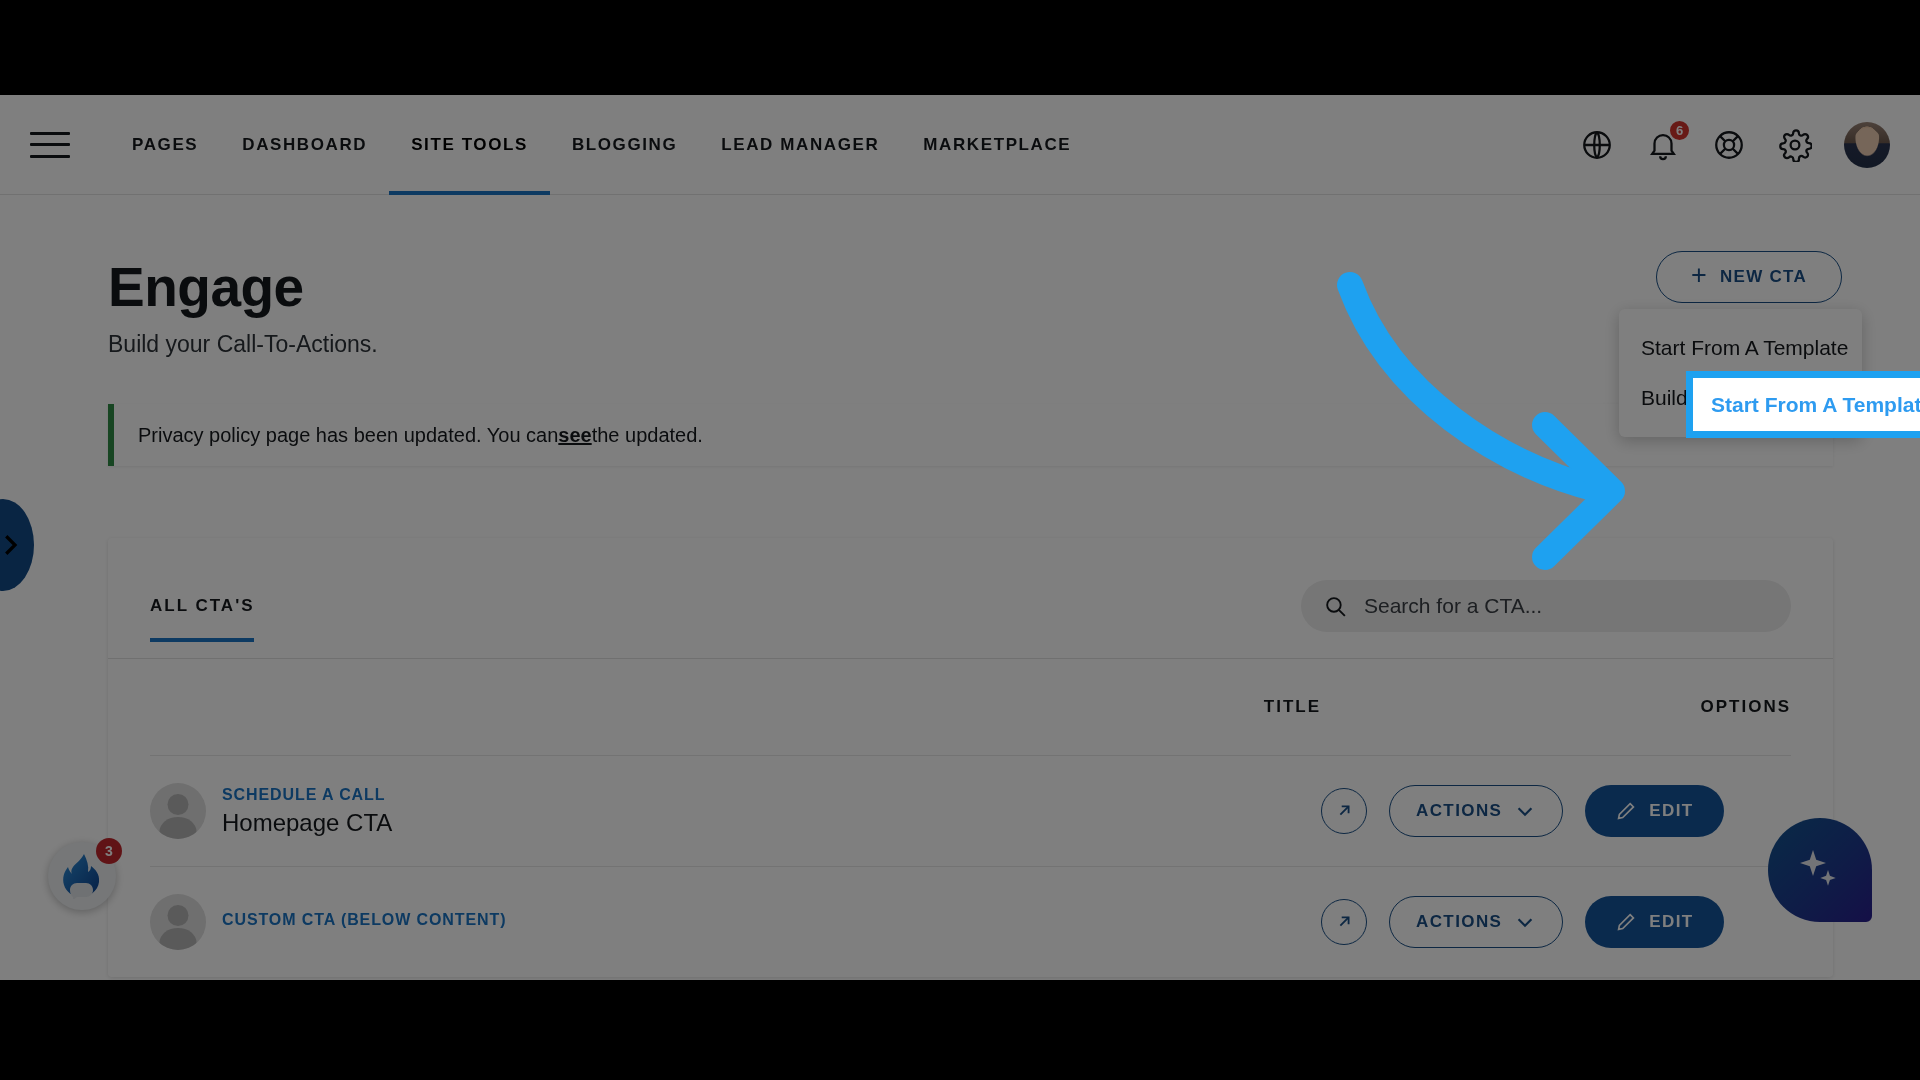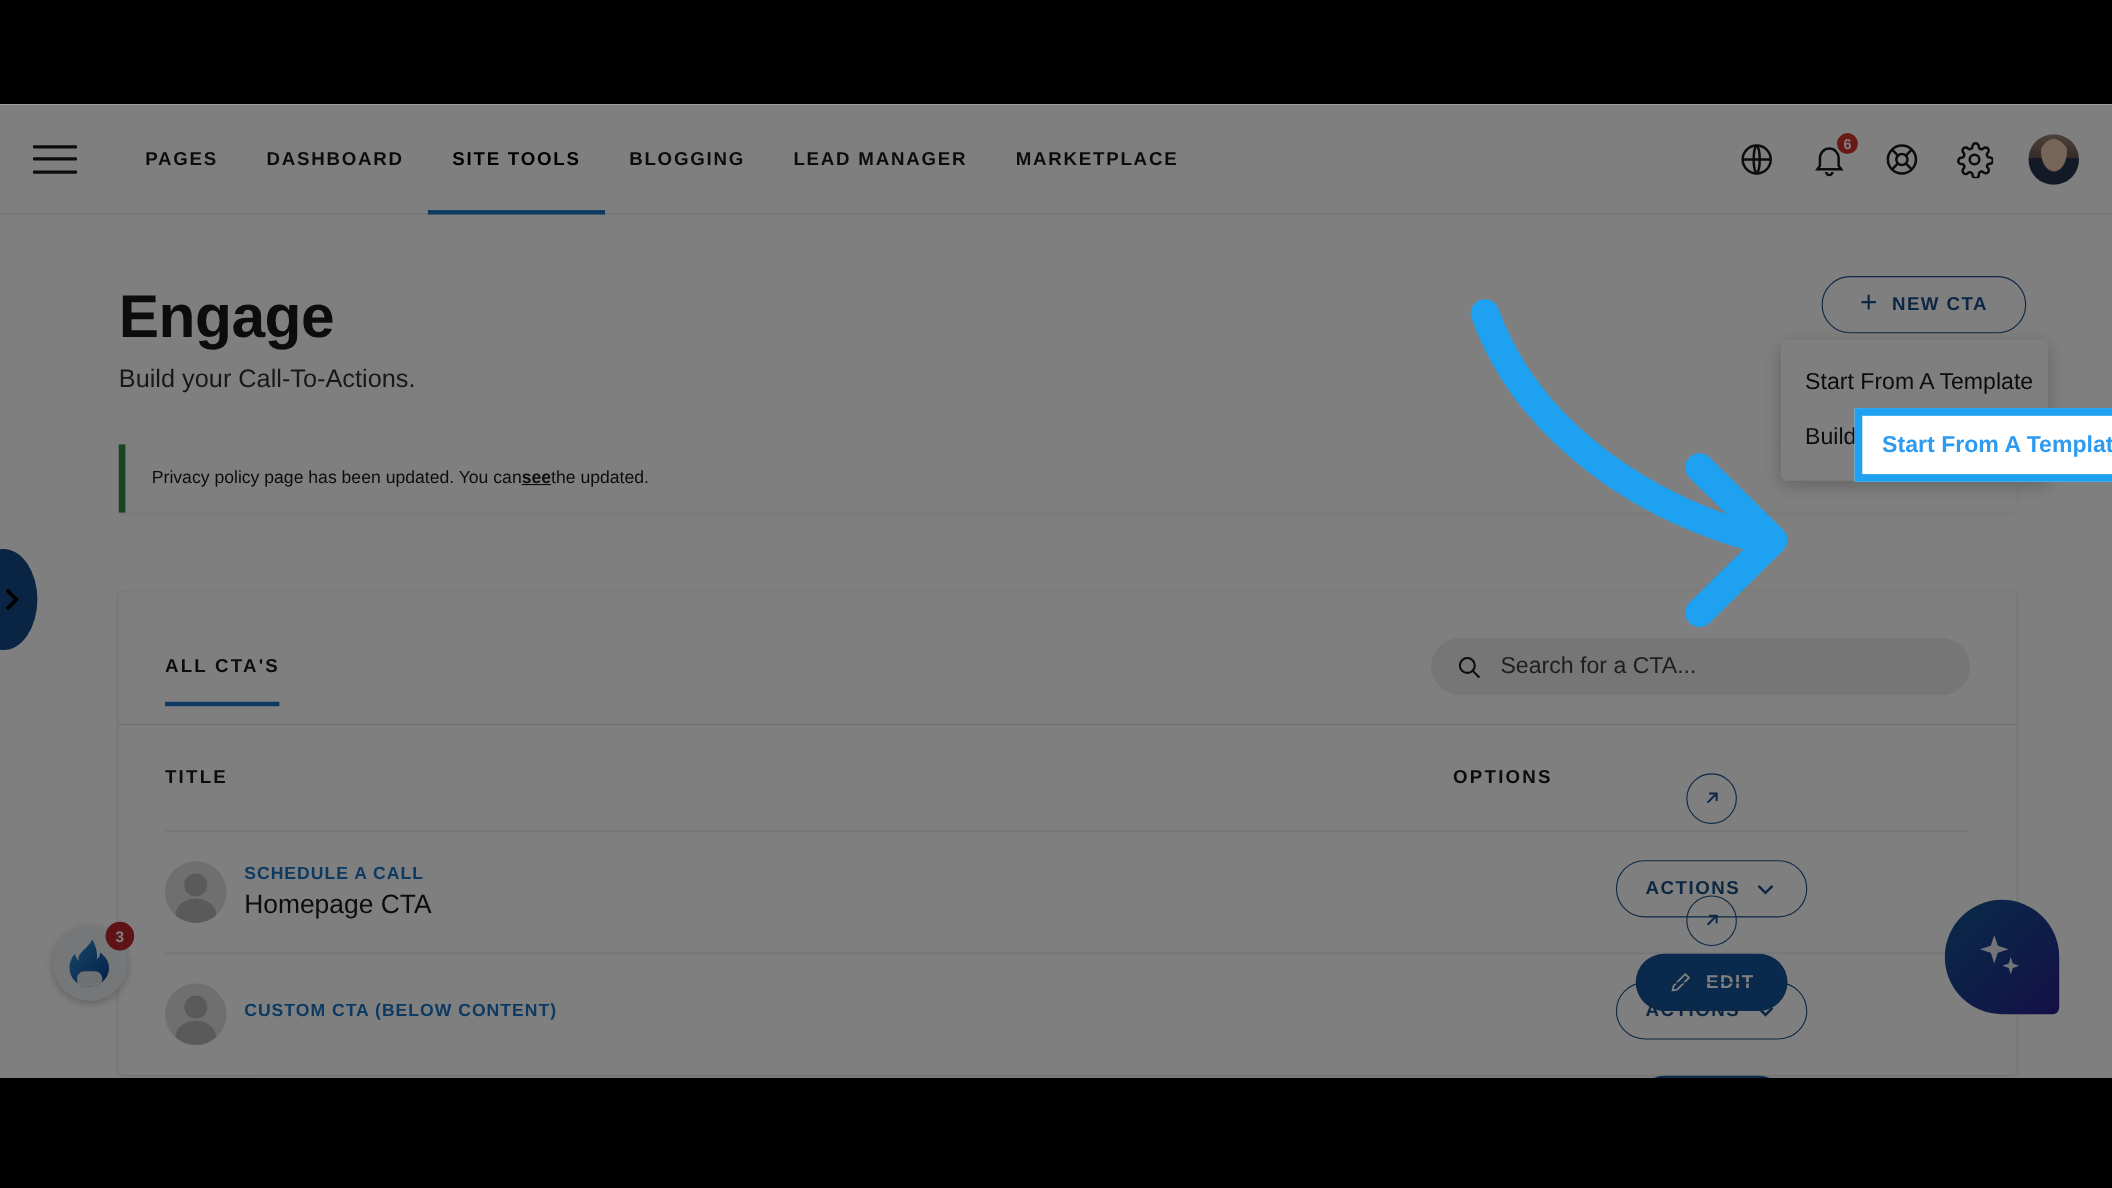--- a/index.html
+++ b/index.html
@@ -93,21 +93,21 @@
   .content { position: absolute; left: 0; top: 100px; width: 1920px; }
 
   .page-head { padding: 60px 7px 0 108px; }
   .page-title { font-size: 55px; font-weight: 700; color: #15181c; letter-spacing: -0.5px; }
   .page-sub { font-size: 23px; color: #2d3238; margin-top: 12px; }
 
   .notice {
     margin: 46px 0 0 108px; width: 1725px; height: 62px;
     background: #fff; border-left: 6px solid #2e8b45;
     display: flex; align-items: center; padding-left: 24px;
-    font-size: 16px; color: #15181c;
+    font-size: 20px; color: #15181c;
     box-shadow: 0 1px 3px rgba(0,0,0,.08);
   }
   .notice a { color: #15181c; text-decoration: underline; font-weight: 600; cursor: pointer; }
 
   
   .new-cta-wrap { position: absolute; right: 78px; top: 56px; z-index: 20; }
   .btn-new-cta {
     width: 186px; height: 52px; border-radius: 26px;
     border: 1px solid #1a4f86; background: transparent;
     color: #1a4f86; font-size: 17px; font-weight: 700; letter-spacing: 1.3px;
@@ -149,21 +149,21 @@
   }
   .search-box svg { width: 25px; height: 25px; flex: none; color: #15181c; }
   .search-box input {
     border: 0; background: transparent; outline: none; width: 100%;
     font-size: 21px; color: #404040; font-family: "Liberation Sans", sans-serif;
   }
   .search-box input::placeholder { color: #3a3f45; }
   .card-divider { height: 1px; background: #e0e0e0; }
 
   .table { padding: 0 42px; }
-  .thead { display: flex; align-items: center; height: 96px; }
+  .thead { display: flex; align-items: center; height: 96px; text-align: right; }
   .th {
     font-size: 17px; font-weight: 700; letter-spacing: 2px; text-transform: uppercase; color: #15181c;
   }
   .th.title-col { flex: 1; }
   .th.options-col { width: 470px; }
   .row-divider { height: 1px; background: #e6e6e6; }
 
   .trow { display: flex; align-items: center; height: 110px; }
   .cell-title { flex: 1; display: flex; align-items: center; gap: 16px; }
   .row-avatar {
@@ -176,21 +176,21 @@
   }
   .row-avatar::after {
     content: ""; position: absolute; left: 50%; bottom: -7px; width: 37px; height: 29px;
     transform: translateX(-50%); border-radius: 50% 50% 0 0; background: #b4b4b4;
   }
   .cta-kind {
     font-size: 16px; font-weight: 700; letter-spacing: 0.9px; color: #1a74c4; text-transform: uppercase;
   }
   .cta-name { font-size: 24px; color: #15181c; margin-top: 5px; }
 
-  .cell-options { width: 470px; display: flex; align-items: center; gap: 33px; flex-direction: column; }
+  .cell-options { width: 470px; display: flex; align-items: center; gap: 22px; }
   .icon-circle {
     width: 46px; height: 46px; border-radius: 50%; border: 1px solid #1a4f86;
     display: flex; align-items: center; justify-content: center; cursor: pointer; color: #1a4f86; flex: none;
   }
   .icon-circle svg { width: 22px; height: 22px; }
   .btn-outline {
     height: 52px; padding: 0 26px; border-radius: 26px;
     border: 1px solid #1a4f86; background: transparent; color: #1a4f86;
     font-size: 17px; font-weight: 700; letter-spacing: 1.4px;
     display: flex; align-items: center; gap: 12px; cursor: pointer;

